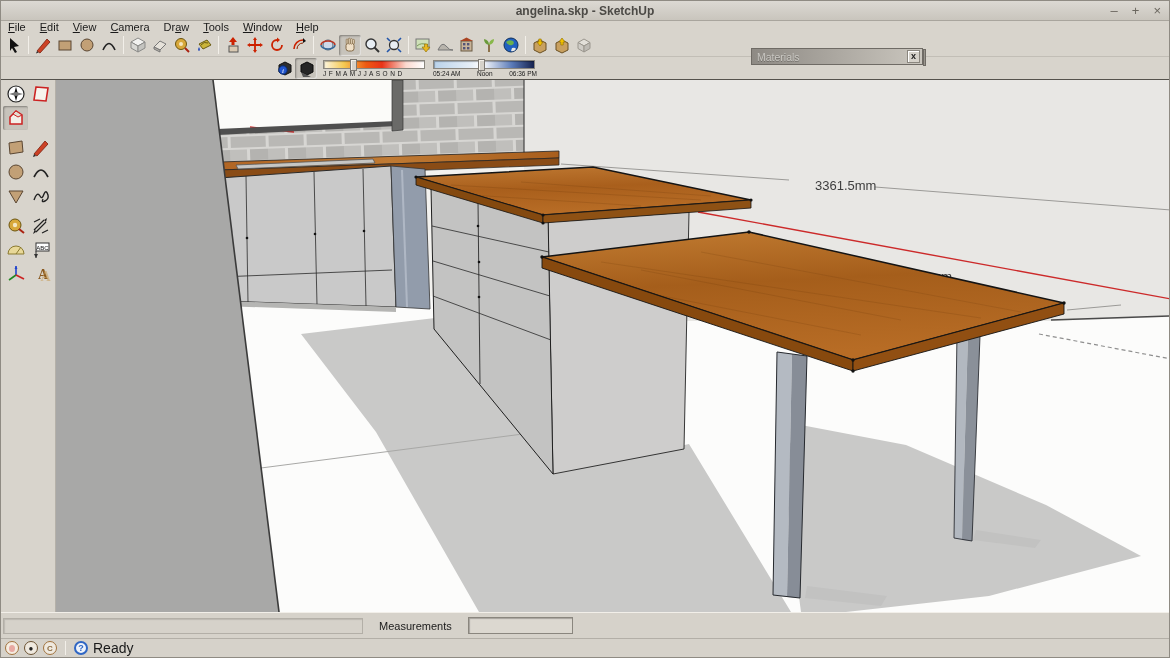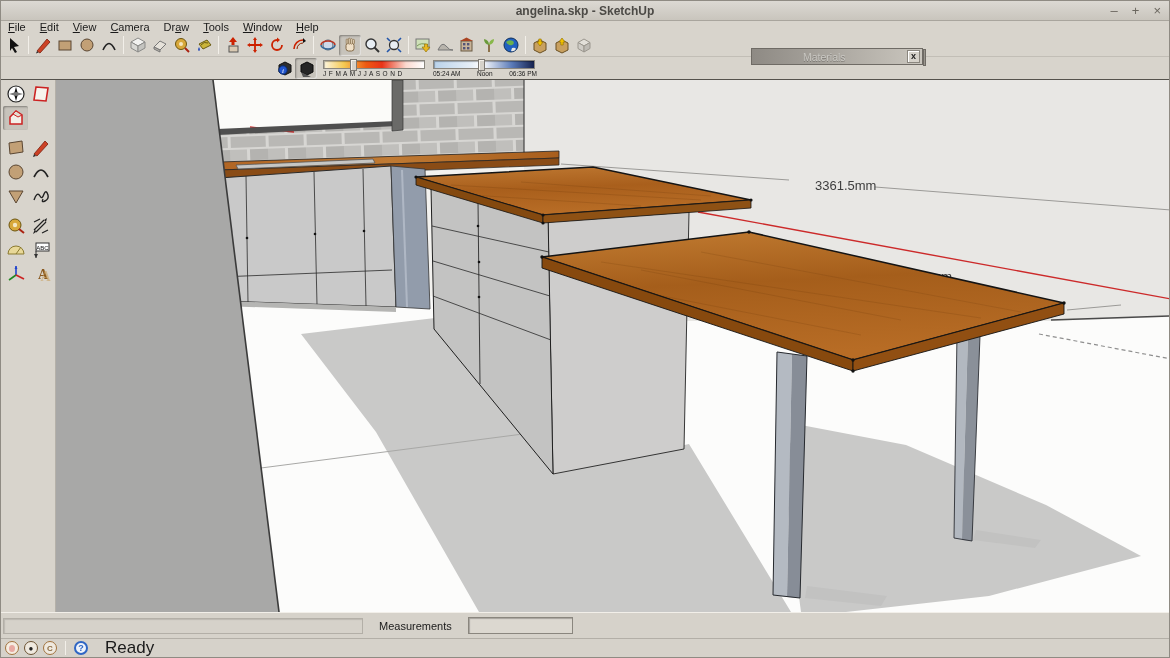--- a/index.html
+++ b/index.html
@@ -39,21 +39,21 @@
   .date-groove { background:linear-gradient(90deg,#fdf6df 0%,#f6c952 20%,#ee5a12 42%,#e83418 58%,#fbd9cf 82%,#ffffff 100%); }
   .time-groove { background:linear-gradient(90deg,#b9d2ea 0%,#e8f0f8 38%,#ffffff 48%,#5a7ab8 78%,#16224e 100%); }
   .slider-thumb { position:absolute; top:-2px; width:7px; height:12px; background:#d6d2ca;
                   border:1px solid #7d7973; box-shadow:inset 1px 1px 0 #f4f1eb; }
   .slider-labels { font-size:6.5px; color:#1a1a1a; width:104px; white-space:nowrap; letter-spacing:.4px; margin-top:1px; }
   .time-labels { display:flex; justify-content:space-between; letter-spacing:0; }
 
   
   .materials { position:absolute; left:750px; top:47px; width:172px; height:17px; z-index:50;
                display:flex; align-items:center;
-               background:linear-gradient(90deg,#8e8a84,#cac6be); border:1px solid #6f6b65;padding-left:46px; }
+               background:linear-gradient(90deg,#8e8a84,#cac6be); border:1px solid #6f6b65; }
   .materials-title { flex:1; font-size:10.5px; color:#c9c7c2; padding-left:5px;
                      text-shadow:0 1px 0 rgba(0,0,0,.25); }
   .materials-close { width:13px; height:13px; margin-right:2px; background:#d6d2ca;
                      border:1px solid #8a867e; box-shadow:inset 1px 1px 0 #fff;
                      font-size:9px; font-weight:bold; color:#222; display:flex;
                      align-items:center; justify-content:center; line-height:1; }
   .materials-edge { position:absolute; right:-4px; top:0; width:3px; height:17px; background:#9a968e; border:1px solid #6f6b65; }
 
   
   .main { position:relative; height:532px; display:flex; }
@@ -80,21 +80,21 @@
                display:flex; align-items:center; padding-left:4px; gap:5px; }
   .st-circle { width:14px; height:14px; border-radius:50%; display:flex; align-items:center;
                justify-content:center; font-size:8px; }
   .st-c1 { border:1.5px solid #a1723d; background:#f5ece0; }
   .st-c1 i { width:6px; height:7px; border-radius:50%; background:#e8a9a2; display:block; }
   .st-c2 { border:1.5px solid #6b5232; background:#efe9df; color:#222; font-weight:bold; }
   .st-c3 { border:1.5px solid #a1723d; background:#efe9df; color:#8b6a3f; font-weight:bold; }
   .st-sep { width:1px; height:14px; background:#aaa69e; border-right:1px solid #f2efe9; margin:0 3px; }
   .st-help { width:14px; height:14px; border-radius:50%; border:2px solid #2f66c4; background:#eef3fb;
              color:#2f66c4; font-weight:bold; font-size:9px; display:flex; align-items:center; justify-content:center; }
-  .st-ready { font-size:17px; color:#1a1a1a; margin-left:12px; }
+  .st-ready { font-size:14px; color:#1a1a1a; margin-left:0; }
 </style>
 </head>
 <body>
 
 <div class="app">
 
   <div class="titlebar">
     <span class="title-text">angelina.skp - SketchUp</span>
     <span class="win-controls">
       <span class="win-btn">–</span>

